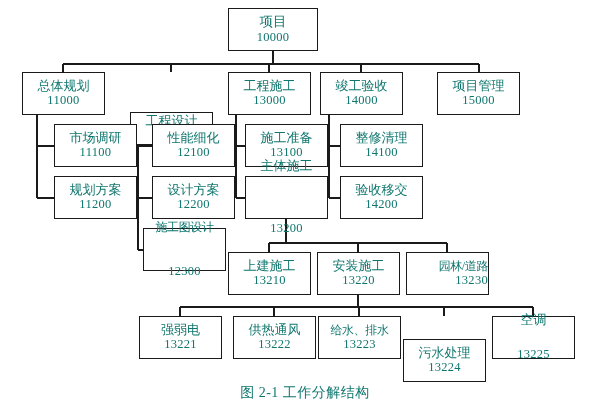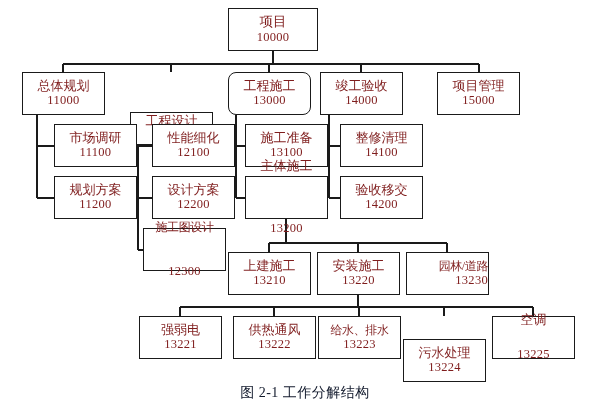--- a/index.html
+++ b/index.html
@@ -25,21 +25,21 @@
   .node {
     position: absolute;
     box-sizing: border-box;
     border: 1px solid #1a1a1a;
     background: #ffffff;
     display: flex;
     flex-direction: column;
     align-items: center;
     justify-content: center;
     line-height: 1.08;
-    color: #7f1d1d;
+    color: #0f766e;
   }
   .node .nlabel {
     font-size: 13px;
     letter-spacing: 0px;
     white-space: nowrap;
   }
   .node .ncode {
     font-size: 12.5px;
     letter-spacing: 0.3px;
     white-space: nowrap;
@@ -55,21 +55,21 @@
     height: 420px;
     pointer-events: none;
   }
   .caption {
     position: absolute;
     left: 0;
     top: 384px;
     width: 610px;
     text-align: center;
     font-size: 14px;
-    color: #0f172a;
+    color: #0f766e;
     font-family: "Liberation Serif", "DejaVu Serif", serif;
     letter-spacing: 0.5px;
   }
 </style>
 </head>
 <body>
 
 <div id="page">
 
   <div id="diagram">
@@ -126,21 +126,21 @@
     <div class="node" style="left:22px;top:72px;width:83px;height:43px;">
       <span class="nlabel">总体规划</span>
       <span class="ncode">11000</span>
     </div>
 
     <div class="node" style="left:130px;top:84px;width:83px;height:33px;margin-top:28px;">
       <span class="nlabel">工程设计</span>
       <span class="ncode">12000</span>
     </div>
 
-    <div class="node" style="left:228px;top:72px;width:83px;height:43px;border-radius:8px;">
+    <div class="node" style="left:228px;top:72px;width:83px;height:43px;">
       <span class="nlabel">工程施工</span>
       <span class="ncode">13000</span>
     </div>
 
     <div class="node" style="left:320px;top:72px;width:83px;height:43px;">
       <span class="nlabel">竣工验收</span>
       <span class="ncode">14000</span>
     </div>
 
     <div class="node" style="left:437px;top:72px;width:83px;height:43px;">

